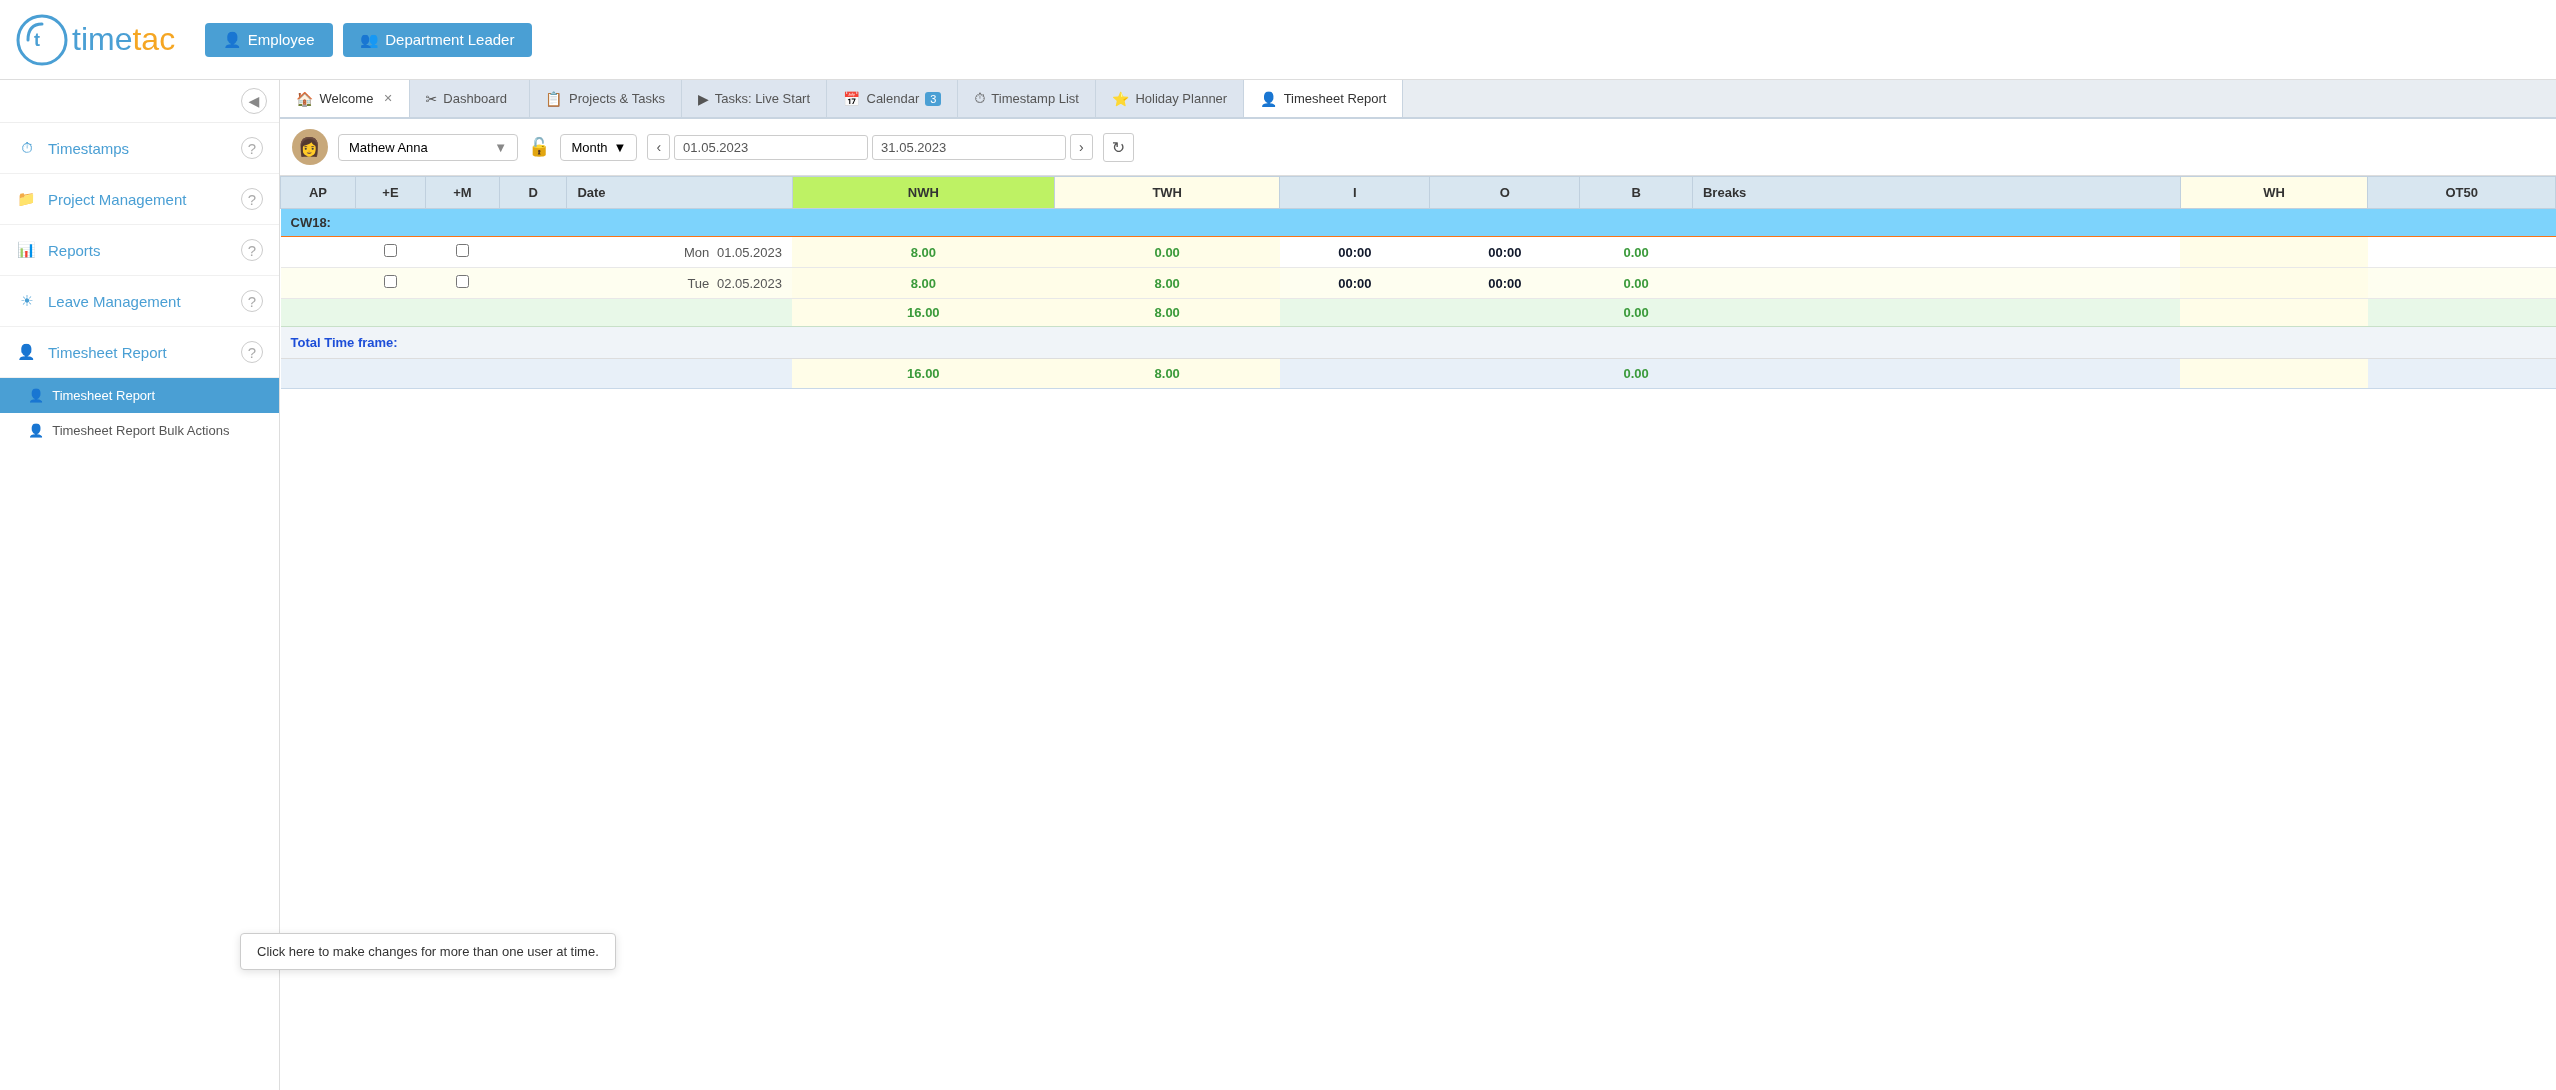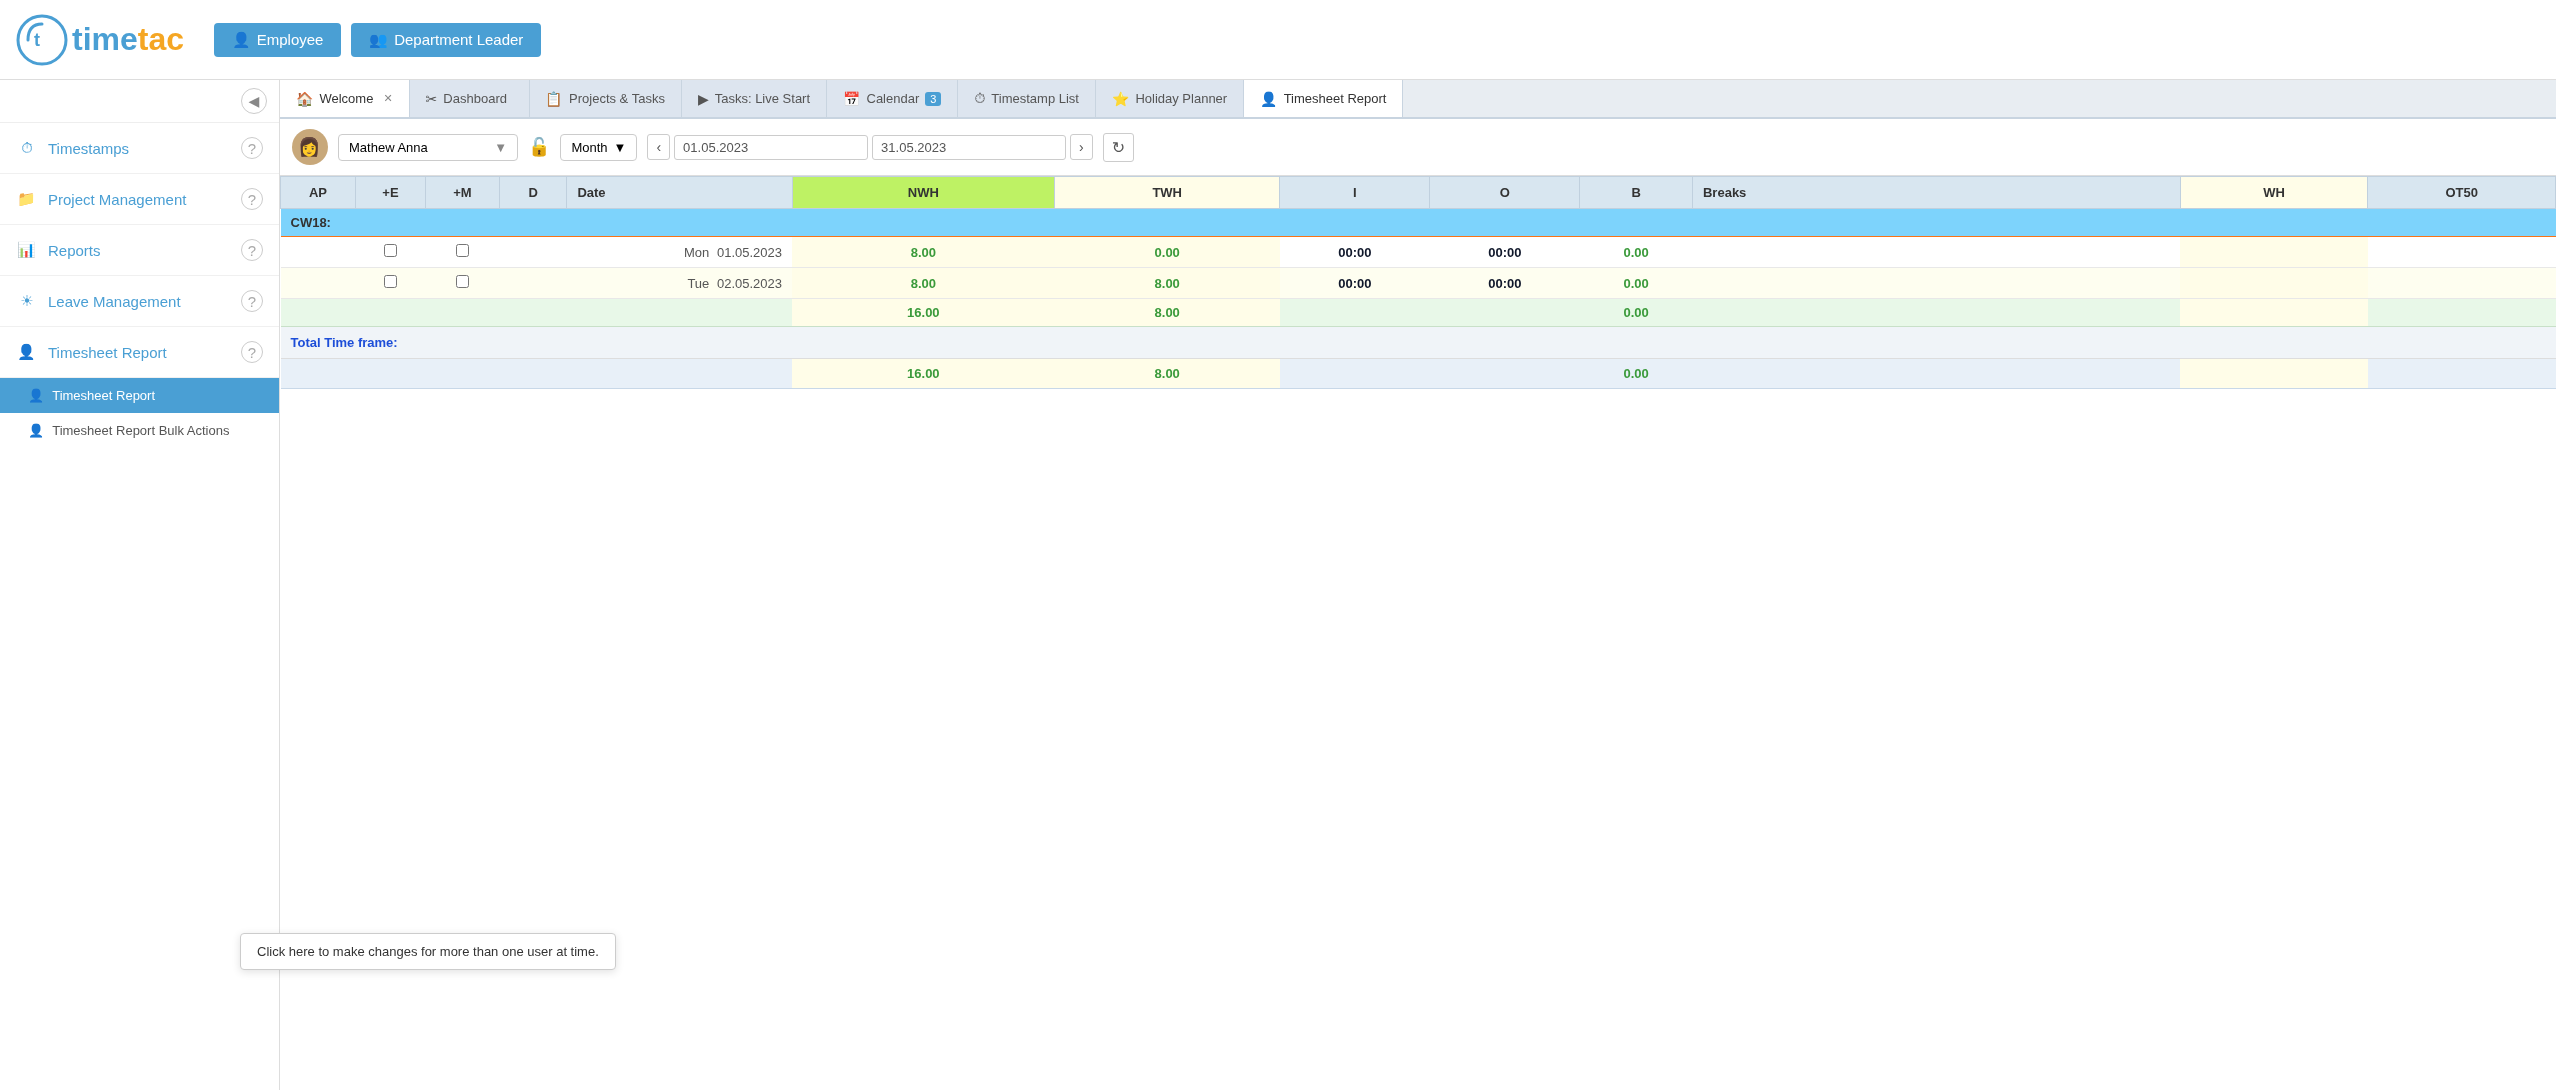--- a/index.html
+++ b/index.html
@@ -19,21 +19,21 @@
       align-items: center;
       margin-right: 30px;
     }
     .logo-icon {
       width: 52px;
       height: 52px;
       margin-right: 4px;
     }
     .logo-text {
       font-size: 32px;
-      font-weight: bold;
+      font-weight: normal;
     }
     .logo-time { color: #4a9fd4; }
     .logo-tac { color: #f5a623; }
     .header-btns { display: flex; gap: 10px; }
     .header-btn {
       display: flex;
       align-items: center;
       gap: 6px;
       background: #4a9fd4;
       color: #fff;

